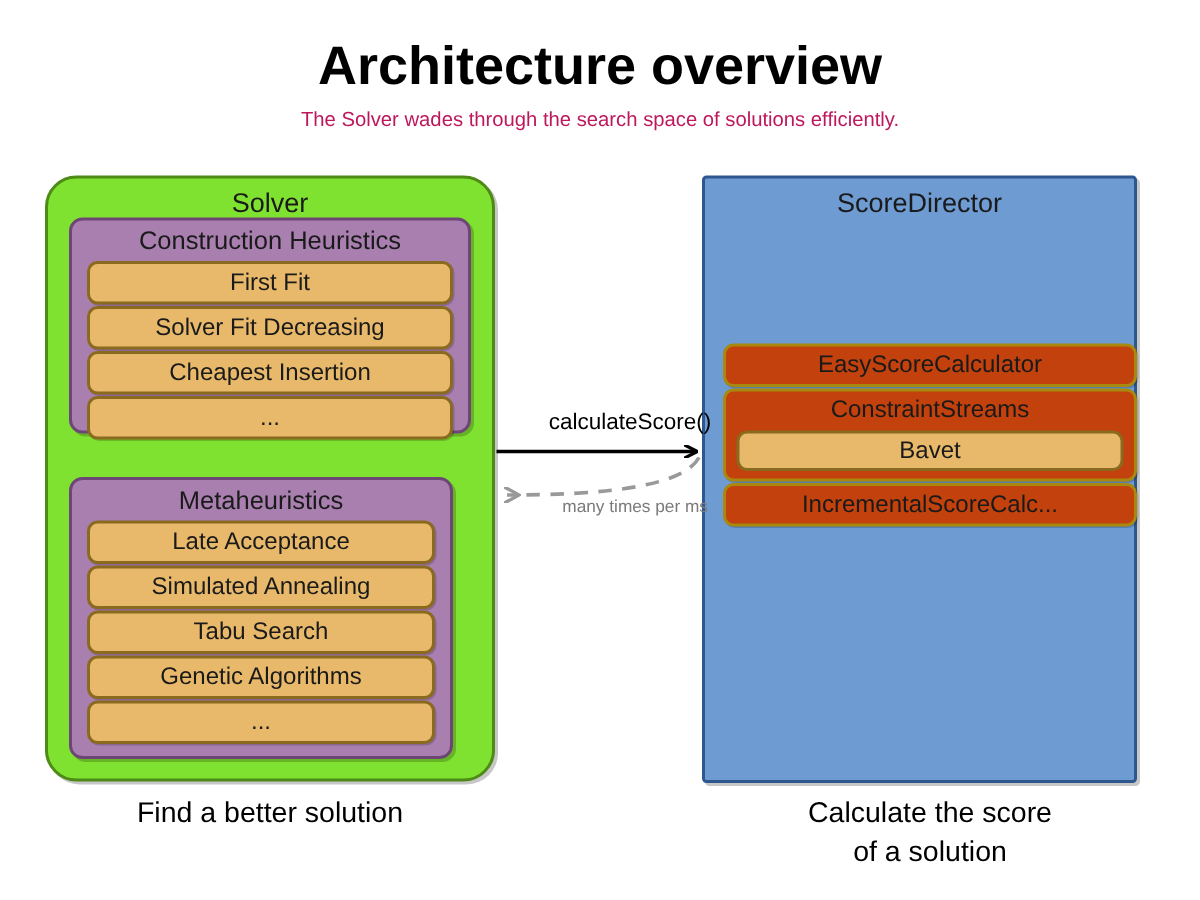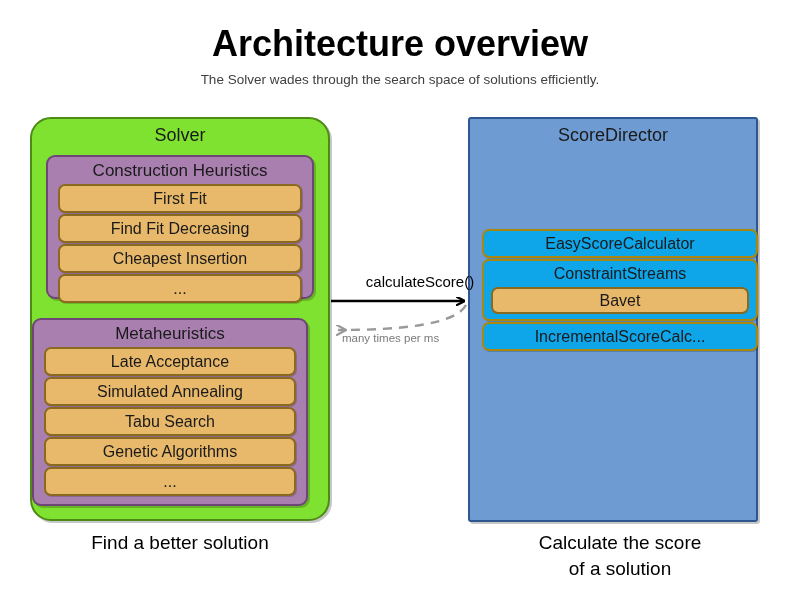--- a/index.html
+++ b/index.html
@@ -27,21 +27,21 @@
   .title {
     font-size: 36px;
     font-weight: bold;
     line-height: 44px;
     margin: 22px 0 0 0;
     color: #000;
   }
   .subtitle-line {
     font-size: 13.5px;
     line-height: 17px;
-    color: #404040;
+    color: #be185d;
   }
   .subtitle-block {
     margin-top: 5px;
   }
 
   
   .panel {
     position: absolute;
     box-sizing: border-box;
   }
@@ -91,28 +91,28 @@
   }
   .group-title {
     text-align: center;
     font-size: 17px;
     line-height: 21px;
     color: #1a1a1a;
     padding-top: 3px;
   }
   .group-ch {
     left: 14px;
-    top: 36px;
+    top: 26px;
     width: 268px;
     height: 144px;
   }
   .group-mh {
-    left: 0;
+    left: 14px;
     top: 199px;
-    width: 276px;
+    width: 256px;
     height: 188px;
   }
 
   
   .item-list {
     position: absolute;
     left: 10px;
     right: 10px;
     top: 27px;
   }
@@ -132,21 +132,21 @@
 
   
   .calc-stack {
     position: absolute;
     left: 12px;
     top: 110px;
     width: 276px;
   }
   .calc-box {
     box-sizing: border-box;
-    background: #0ea5e9;
+    background: #c2410c;
     border: 2px solid #a8880d;
     border-radius: 7px;
     text-align: center;
     font-size: 16px;
     line-height: 25px;
     color: #1a1a1a;
     margin-bottom: 1px;
     box-shadow: 1px 1px 0 rgba(0,0,0,0.18);
   }
   .calc-box.simple {
@@ -187,25 +187,24 @@
     font-size: 15px;
     line-height: 19px;
     color: #000;
     padding-left: 37px;
   }
   .arrow-label-freq {
     position: absolute;
     left: 330px;
     top: 331px;
     width: 142px;
-    text-align: left;
+    text-align: right;
     font-size: 11.5px;
     line-height: 15px;
     color: #7a7a7a;
-    padding-left: 12px;
   }
 
   
   .caption {
     position: absolute;
     text-align: center;
     font-size: 19px;
     line-height: 26px;
     color: #000;
   }
@@ -230,21 +229,21 @@
   </div>
 </div>
 
 <div class="panel solver-panel">
   <div class="panel-title">Solver</div>
 
   <div class="group-box group-ch">
     <div class="group-title">Construction Heuristics</div>
     <div class="item-list">
       <div class="item-box">First Fit</div>
-      <div class="item-box">Find Fit Decreasing</div>
+      <div class="item-box">Solver Fit Decreasing</div>
       <div class="item-box">Cheapest Insertion</div>
       <div class="item-box">...</div>
     </div>
   </div>
 
   <div class="group-box group-mh">
     <div class="group-title">Metaheuristics</div>
     <div class="item-list">
       <div class="item-box">Late Acceptance</div>
       <div class="item-box">Simulated Annealing</div>

